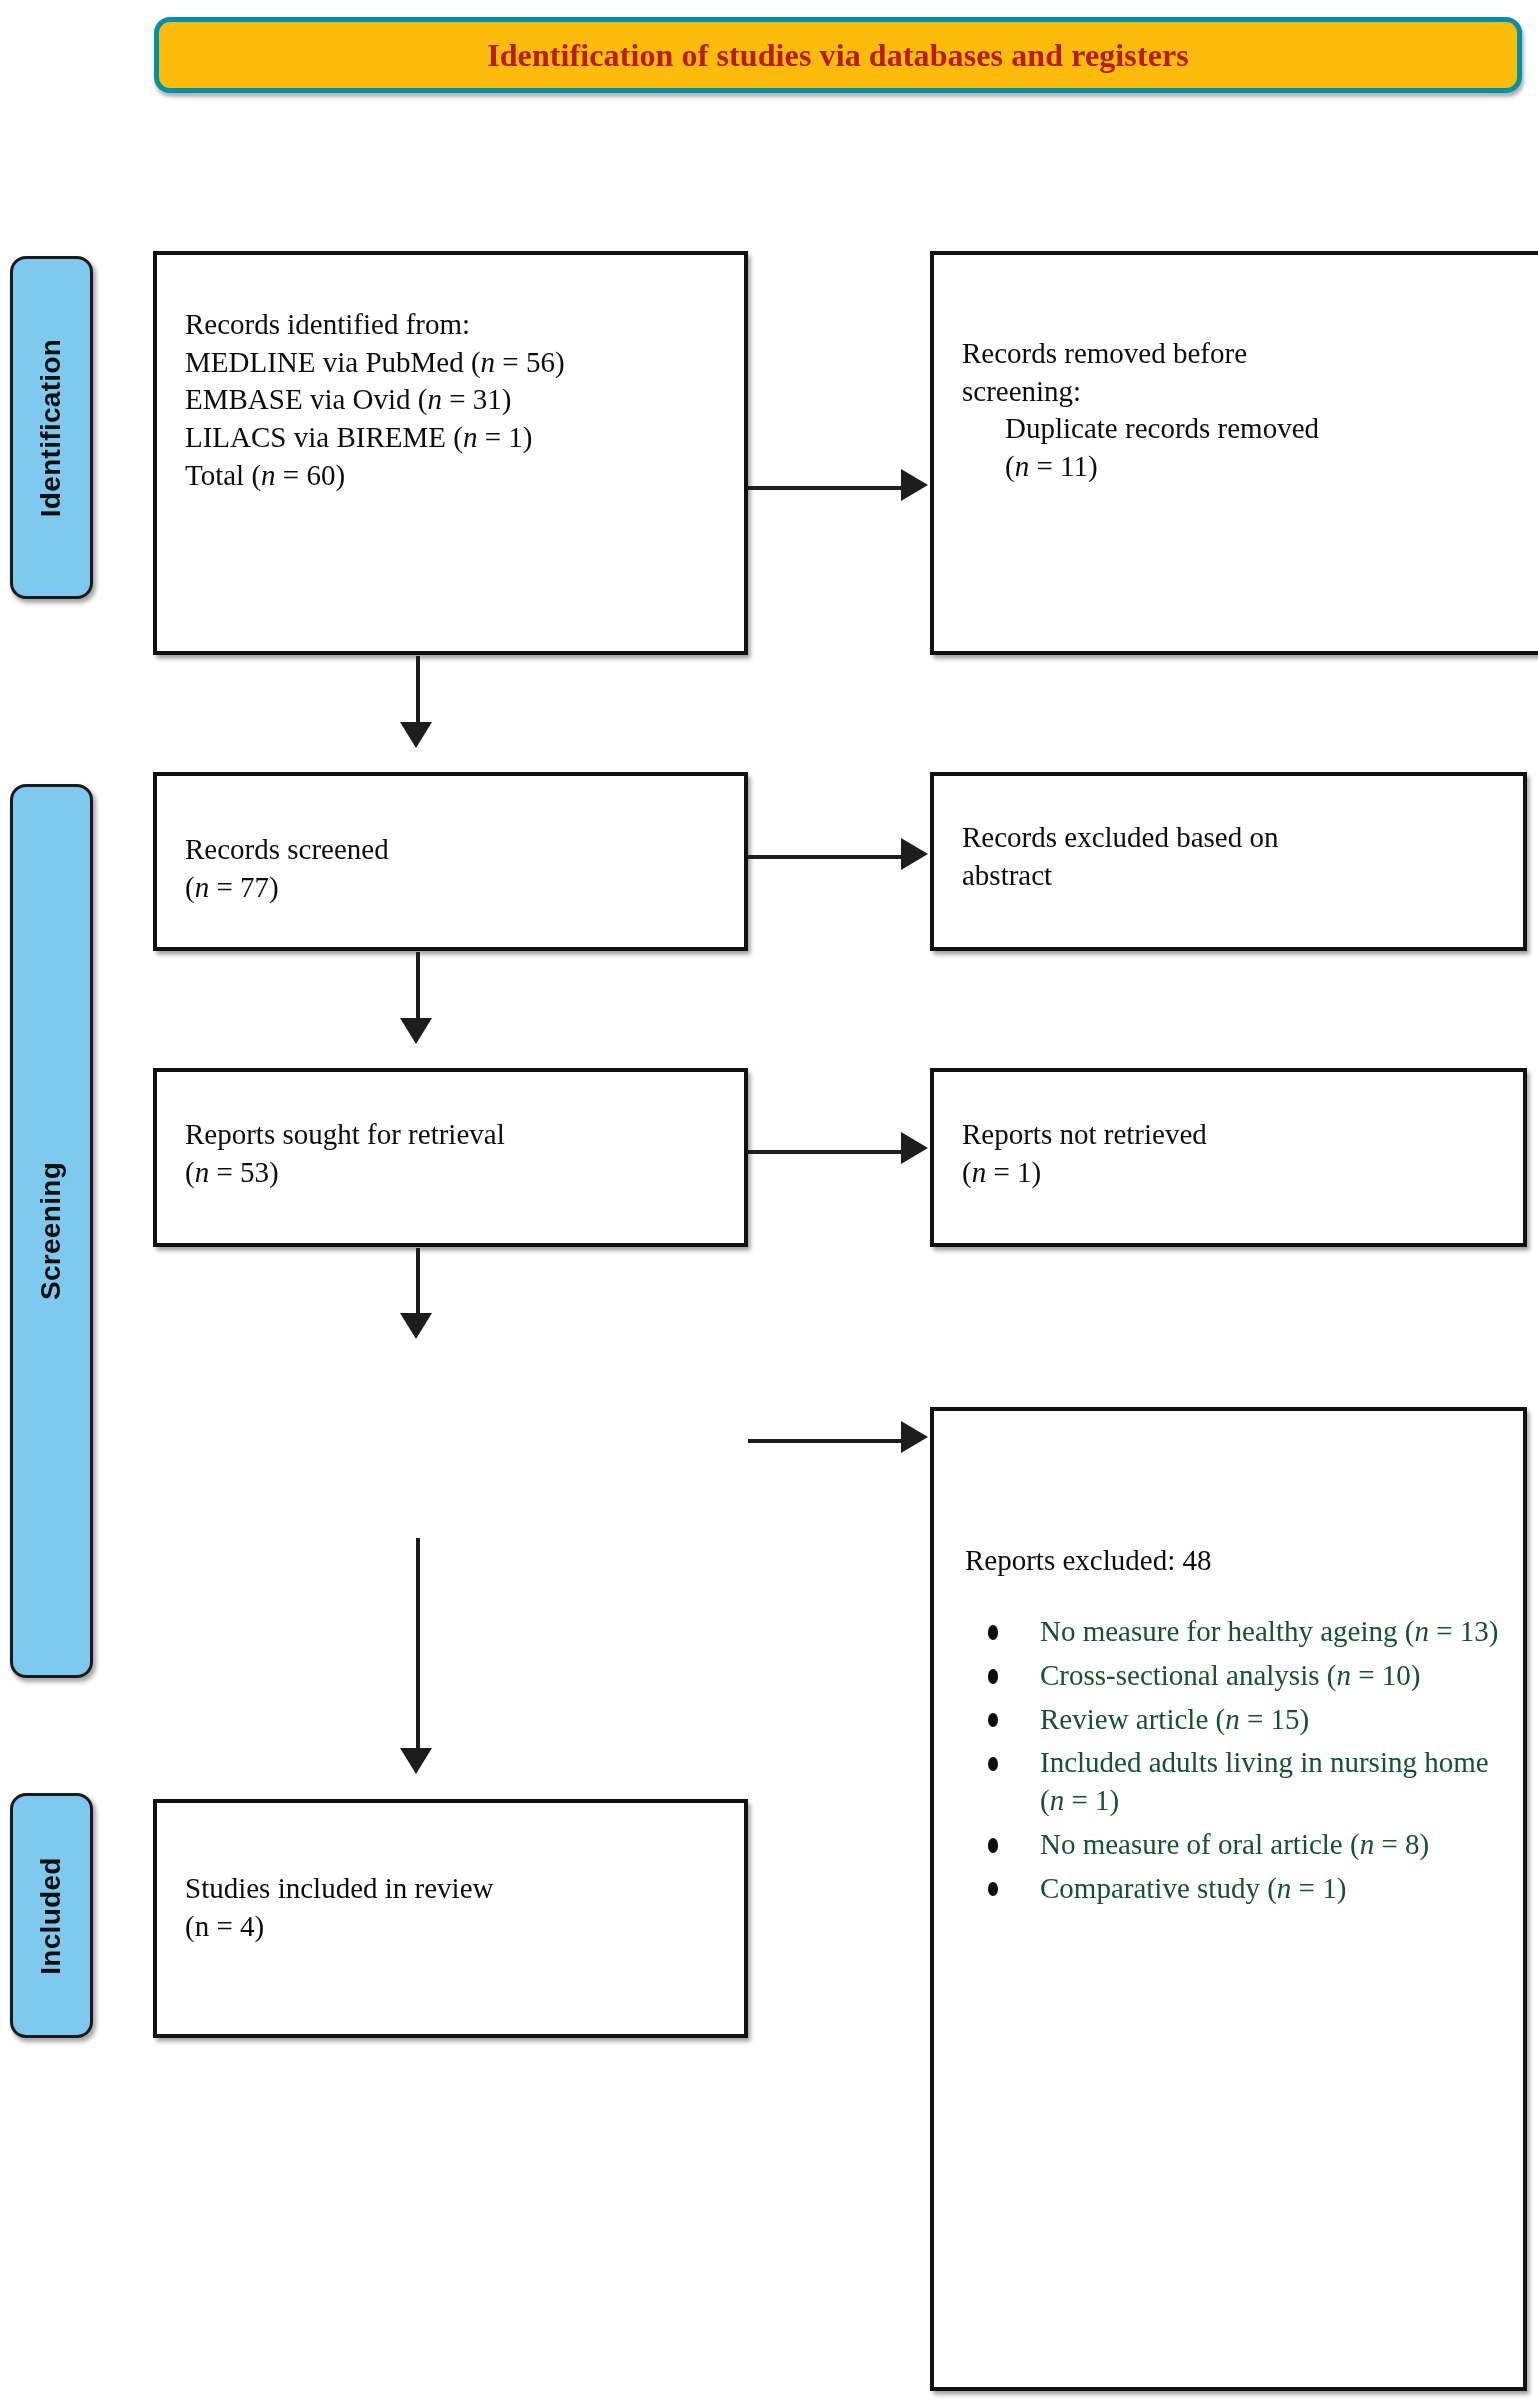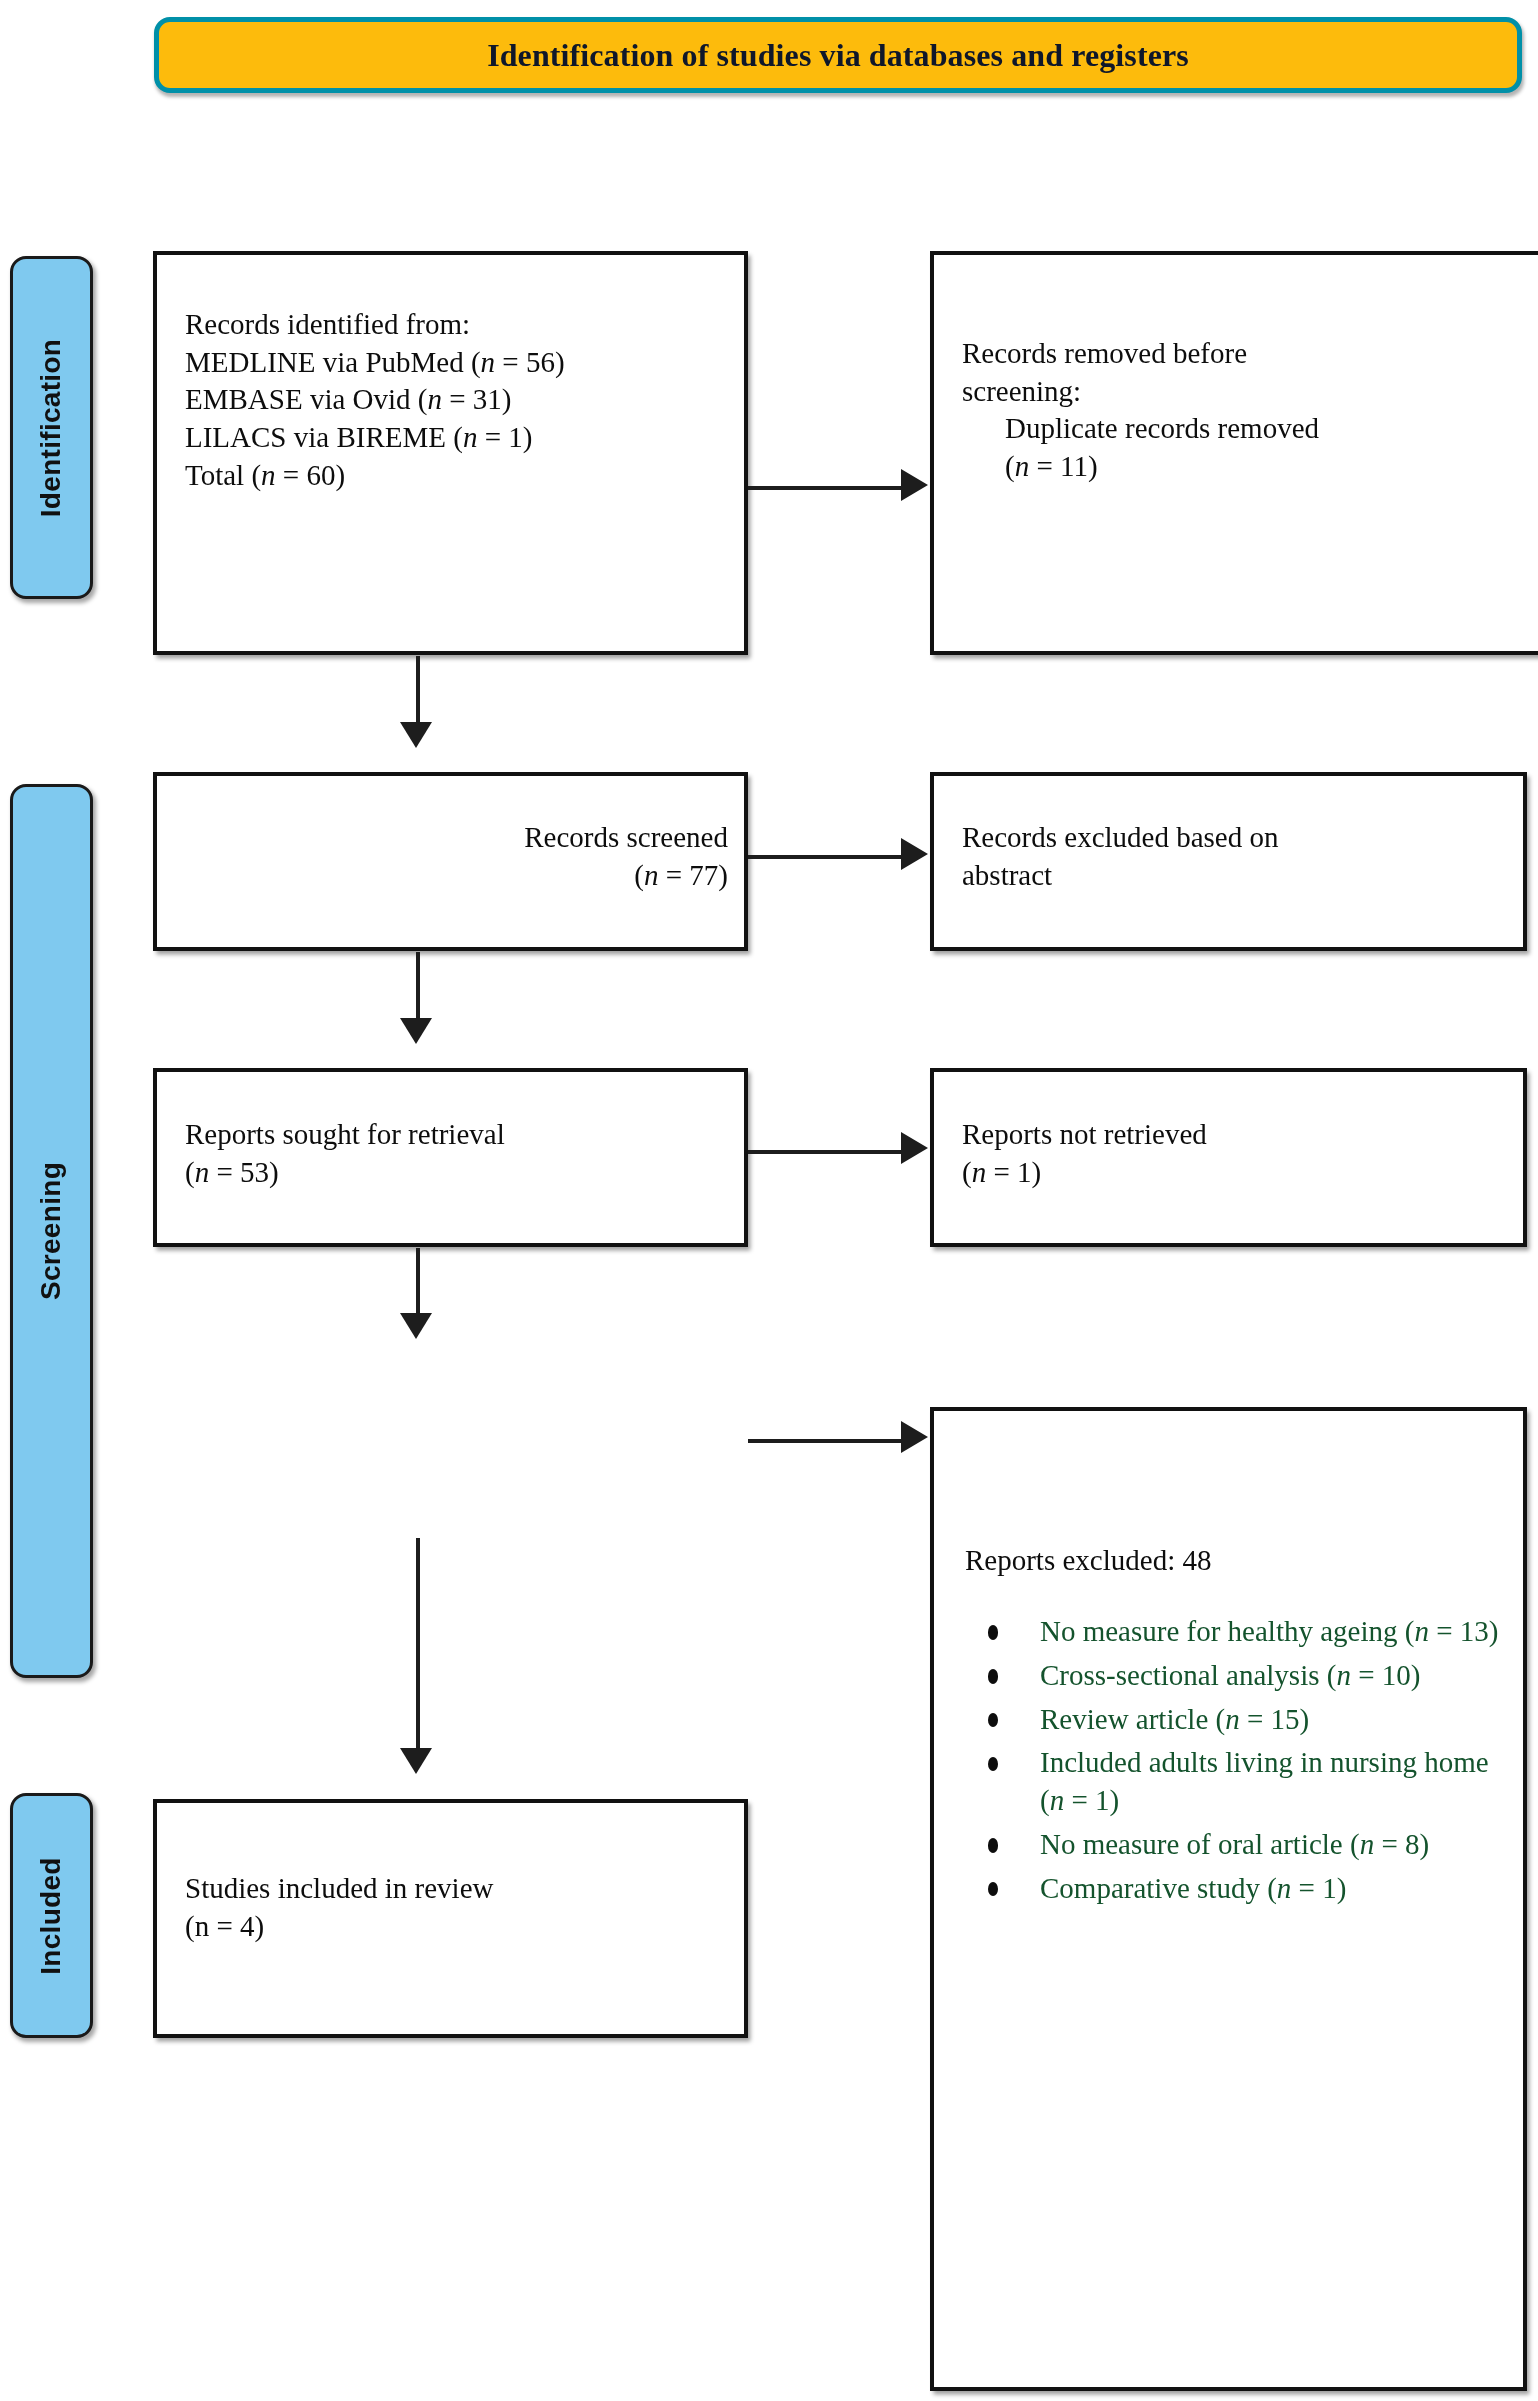--- a/index.html
+++ b/index.html
@@ -23,21 +23,21 @@
     background:#FDBB0C;
     border:5.5px solid #0090A8;
     border-radius:16px;
     box-sizing:border-box;
     display:flex;align-items:center;justify-content:center;
     box-shadow:1.8px 3.1px 3.7px rgba(0,0,0,.30);
   }
   .banner-title{
     font-weight:bold;
     font-size:32px;
-    color:#0f172a;
+    color:#b91c1c;
     letter-spacing:0.1px;
     text-align:center;
   }
 
   
   .rail{
     position:absolute;
     background:#7FC9EF;
     border:3.7px solid #1a1a1a;
     border-radius:16px;
@@ -84,21 +84,21 @@
   #box-screened     { left:153px;  top:772px; width:595px;  height:179px; }
   #box-excluded-abs { left:930px; top:772px; width:597px;  height:179px;padding-left:44px; }
   #box-sought       { left:153px;  top:1068px; width:595px;  height:179px; }
   #box-notretrieved { left:930px; top:1068px; width:597px;  height:179px; }
   #box-assessed     { left:153px;  top:1357px; width:595px;  height:179px; }
   #box-reports-excl { left:930px; top:1407px; width:597px;  height:984px; }
   #box-included     { left:153px;  top:1799px; width:595px;  height:239px; }
 
   #box-identified   .box-body{ top:51px; }
   #box-removed      .box-body{ top:80px; }
-  #box-screened     .box-body{ top:43px;text-align:right; }
+  #box-screened     .box-body{ top:55px; }
   #box-excluded-abs .box-body{ top:43px; }
   #box-sought       .box-body{ top:44px; }
   #box-notretrieved .box-body{ top:44px; }
   #box-assessed     .box-body{ top:44px; }
   #box-included     .box-body{ top:67px; }
 
   
   .excl-title{
     position:absolute;
     left:31px; top:133px;

